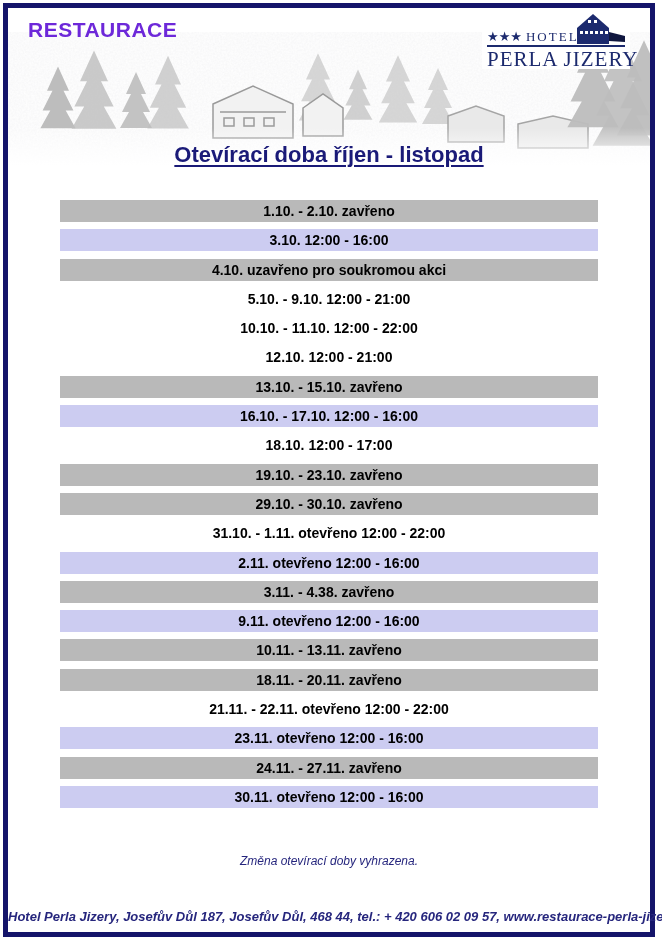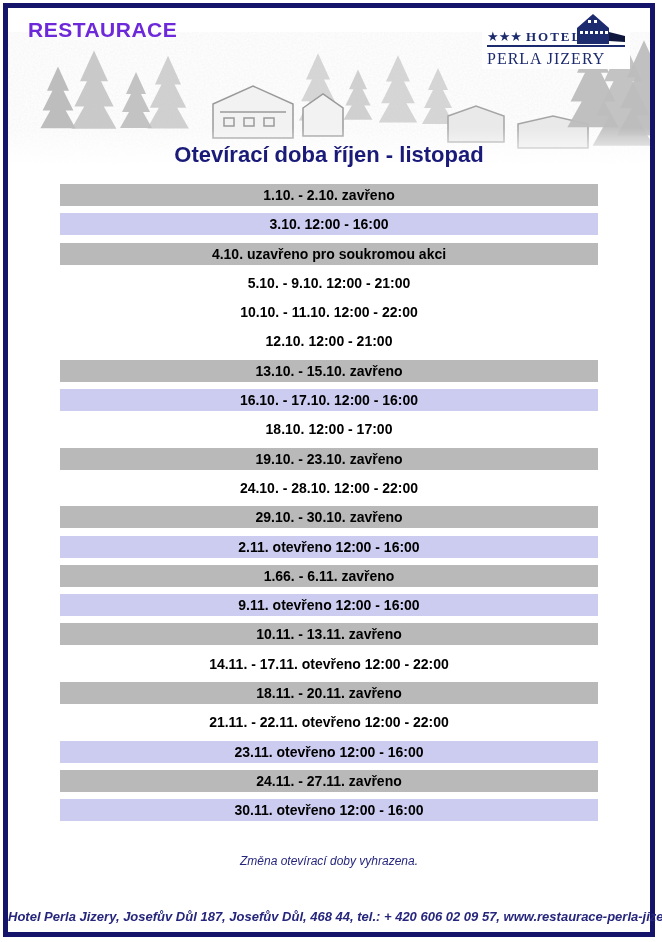--- a/index.html
+++ b/index.html
@@ -37,45 +37,46 @@
     display: flex; align-items: flex-end; justify-content: flex-start;
     height: 24px; position: relative;
   }
   .logo-stars {
     color: var(--logo-navy, #1c2a6e);
     font-size: 13px; letter-spacing: 0px; line-height: 14px;
   }
   .logo-hotel {
     color: var(--logo-navy, #1c2a6e);
     font-family: "Liberation Serif", serif;
-    font-size: 13px; font-weight: bold; letter-spacing: 2px;
+    font-size: 13px; font-weight: normal; letter-spacing: 2px;
     margin-left: 4px; line-height: 14px;
   }
   .logo-house {
     position: absolute; right: -2px; top: -8px;
   }
   .logo-name {
     color: var(--logo-navy, #1c2a6e);
     font-family: "Liberation Serif", serif;
-    font-size: 16px; letter-spacing: 1px; line-height: 24px;
+    font-size: 21px; letter-spacing: 1px; line-height: 24px;
     border-top: 2px solid var(--logo-navy, #1c2a6e);
     margin-top: 1px; padding-top: 0px; white-space: nowrap;
   }
   
   .title {
     position: absolute; left: 0; top: 134px; width: 642px;
     text-align: center;
     font-size: 22px; font-weight: bold;
     color: var(--navy-title, #1a1a78);
+    text-decoration: underline;
     text-decoration-thickness: 2px;
     text-underline-offset: 3px;
   }
   
   .rows {
-    position: absolute; left: 52px; top: 176px;
+    position: absolute; left: 52px; top: 192px;
     width: 538px;
     display: flex; flex-direction: column; gap: 7.3px;
   }
   .row {
     height: 22px; line-height: 22px;
     text-align: center;
     font-size: 14px; font-weight: bold; color: #000000;
     background: transparent;
   }
   .row.gray { background: var(--row-gray, #b9b9b9); }
@@ -180,27 +181,26 @@
       <div class="row gray">1.10. - 2.10. zavřeno</div>
       <div class="row lavender">3.10. 12:00 - 16:00</div>
       <div class="row gray">4.10. uzavřeno pro soukromou akci</div>
       <div class="row white">5.10. - 9.10. 12:00 - 21:00</div>
       <div class="row white">10.10. - 11.10. 12:00 - 22:00</div>
       <div class="row white">12.10. 12:00 - 21:00</div>
       <div class="row gray">13.10. - 15.10. zavřeno</div>
       <div class="row lavender">16.10. - 17.10. 12:00 - 16:00</div>
       <div class="row white">18.10. 12:00 - 17:00</div>
       <div class="row gray">19.10. - 23.10. zavřeno</div>
-      <div class="row white">24.10. - 28.10. 12:00 - 22:00</div>
       <div class="row gray">29.10. - 30.10. zavřeno</div>
+      <div class="row white">31.10. - 1.11. otevřeno 12:00 - 22:00</div>
       <div class="row lavender">2.11. otevřeno 12:00 - 16:00</div>
-      <div class="row gray">1.66. - 6.11. zavřeno</div>
+      <div class="row gray">3.11. - 4.38. zavřeno</div>
       <div class="row lavender">9.11. otevřeno 12:00 - 16:00</div>
       <div class="row gray">10.11. - 13.11. zavřeno</div>
-      <div class="row white">14.11. - 17.11. otevřeno 12:00 - 22:00</div>
       <div class="row gray">18.11. - 20.11. zavřeno</div>
       <div class="row white">21.11. - 22.11. otevřeno 12:00 - 22:00</div>
       <div class="row lavender">23.11. otevřeno 12:00 - 16:00</div>
       <div class="row gray">24.11. - 27.11. zavřeno</div>
       <div class="row lavender">30.11. otevřeno 12:00 - 16:00</div>
     </div>
 
   <div class="note">Změna otevírací doby vyhrazena.</div>
   <div class="address">Hotel Perla Jizery, Josefův Důl 187, Josefův Důl, 468 44, tel.: + 420 606 02 09 57, www.restaurace-perla-jizery.cz</div>
 

